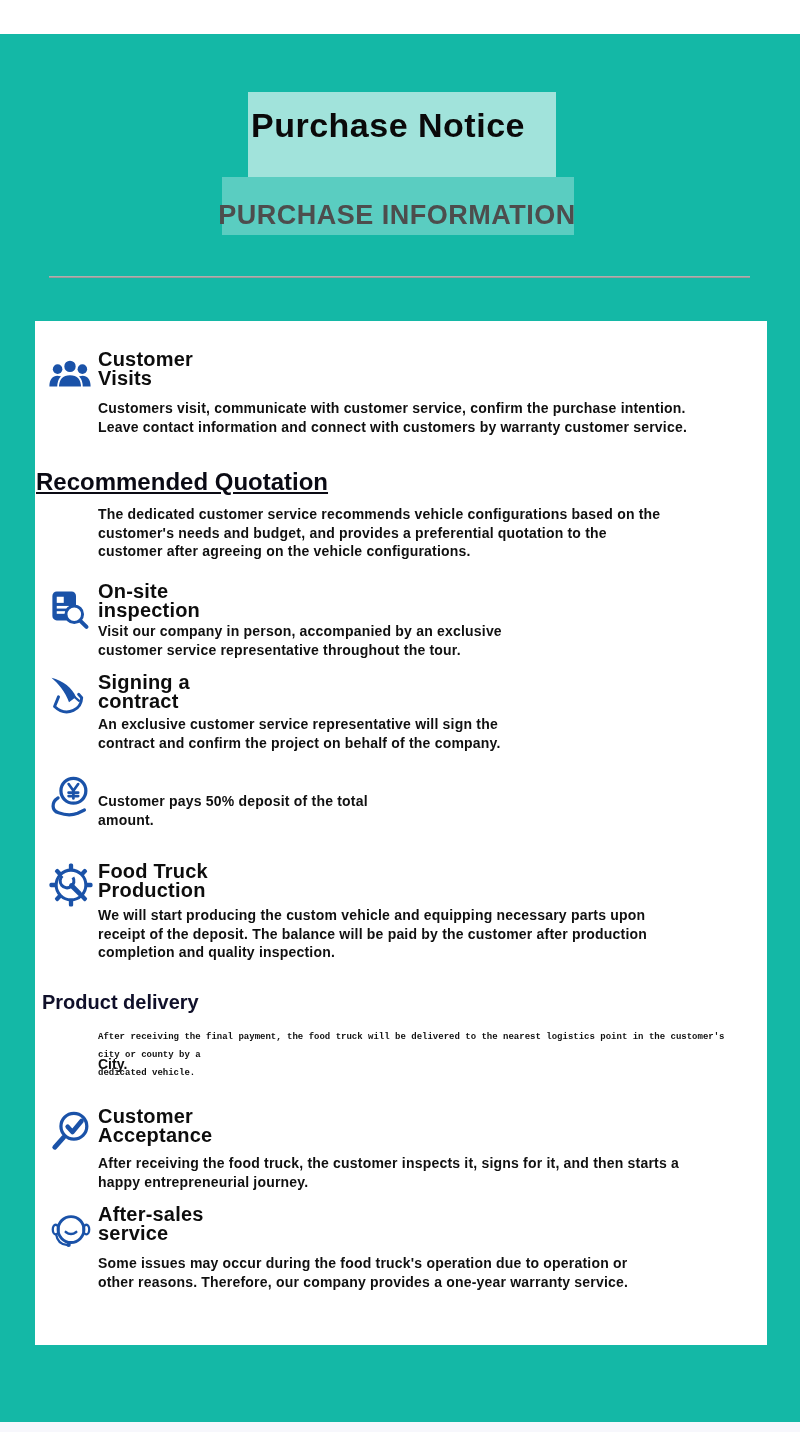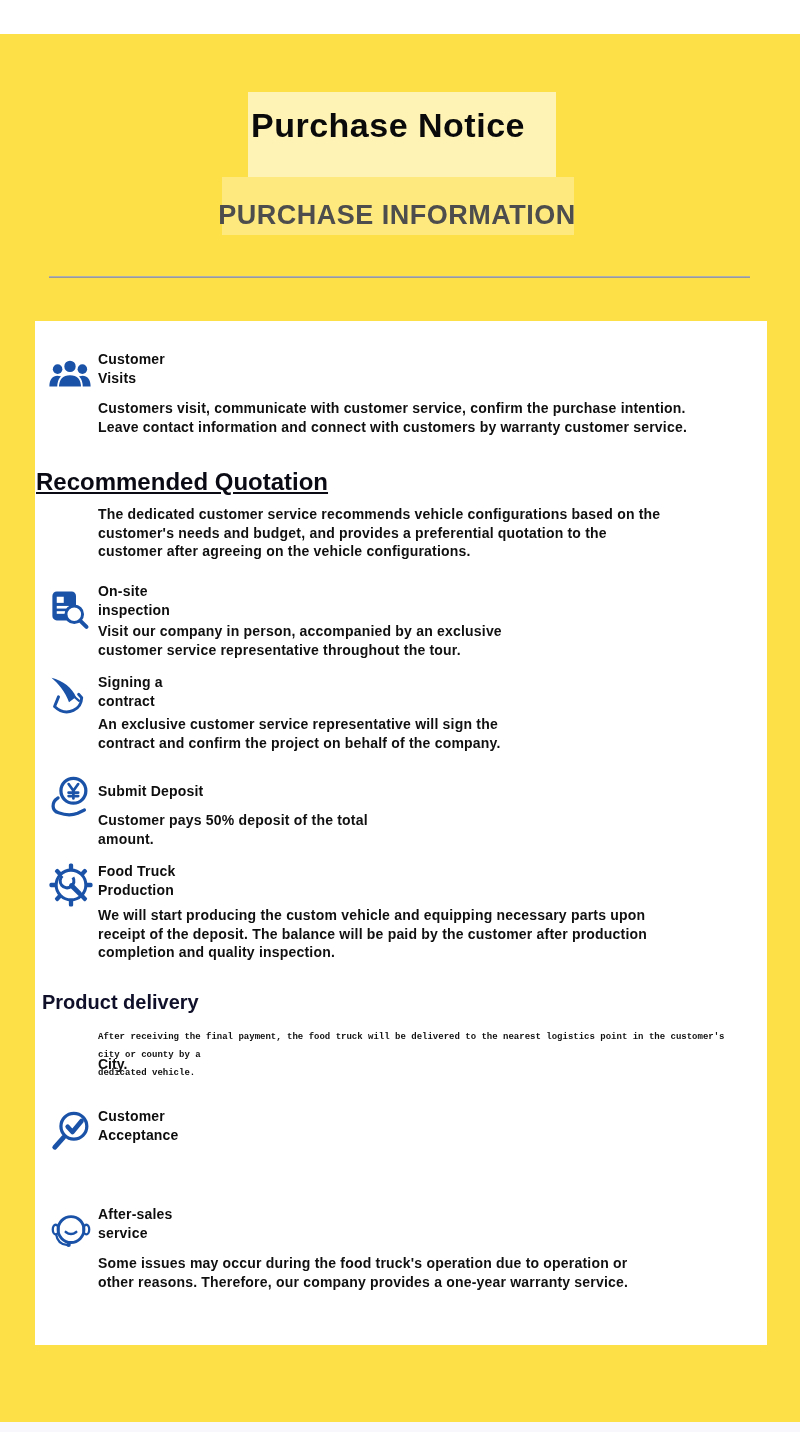--- a/index.html
+++ b/index.html
@@ -1,20 +1,20 @@
 <!DOCTYPE html>
 <html style="--accent: #1a52a8;"><head>
 <meta charset="utf-8">
 <style>
   * { margin:0; padding:0; box-sizing:border-box; }
   html,body { width:800px; }
   body { font-family:"Liberation Sans", sans-serif; }
   .page {
     position:relative; width:800px; height:1432px;
-    background:#fde047; overflow:hidden;padding-left:36px;
+    background:#14b8a6; overflow:hidden;padding-left:36px;
   }
   .top-band {
     position:absolute; left:0; top:0; width:800px; height:34px; background:#ffffff;
   }
   .bottom-band {
     position:absolute; left:0; top:1422px; width:800px; height:10px; background:#f7f7fc;
   }
   .watermark-a {
     position:absolute; left:248px; top:92px; width:308px; height:85px;
     background:rgba(255,255,255,0.6);
@@ -40,21 +40,21 @@
   .card {
     position:absolute; left:35px; top:321px; width:732px; height:1024px;
     background:#ffffff;
   }
   .step { position:absolute; width:715px; }
   .step .icon {
     position:absolute; left:0; display:block; color:var(--accent,#1a52a8);
   }
   .step .content { margin-left:50px; }
   .step-title {
-    font-size:14px; font-weight:bold; color:#0d0d0d; line-height:19px;
+    font-size:20px; font-weight:bold; color:#0d0d0d; line-height:19px;
     white-space:pre-line; letter-spacing:0.2px;
   }
   .step-body, .para {
     font-size:14px; font-weight:bold; color:#101010; line-height:18.7px;
     white-space:pre-line; letter-spacing:0.2px;
   }
   .section-heading {
     position:absolute; font-weight:bold; color:#0a0a14; white-space:nowrap;
   }
   .heading-quotation { left:36px; top:468px; font-size:24px;text-decoration:underline; }
@@ -161,21 +161,20 @@
         <circle cx="26.5" cy="17.5" r="13" fill="#ffffff" stroke="currentColor" stroke-width="3.4"></circle>
         <g stroke="currentColor" stroke-width="2.8" stroke-linecap="round" fill="none">
           <path d="M21.5 10.5 L26.5 17.5 L31.5 10.5"></path>
           <line x1="26.5" y1="17.5" x2="26.5" y2="25.5"></line>
           <line x1="21.5" y1="19.5" x2="31.5" y2="19.5"></line>
           <line x1="21.5" y1="23" x2="31.5" y2="23"></line>
         </g>
       </svg>
     </span>
     <div class="content">
-      <div class="step-title">Submit Deposit</div>
       <div class="step-body">Customer pays 50% deposit of the total
 amount.</div>
     </div>
   </div>
 
   <div class="step s5">
     <span class="icon">
       <svg width="46" height="46" viewBox="0 0 48 48">
         <g fill="currentColor">
           <rect x="21.75" y="1.5" width="4.5" height="7" rx="1.6"></rect>
@@ -210,20 +209,22 @@
     <span class="icon">
       <svg width="46" height="46" viewBox="0 0 48 48">
         <circle cx="27" cy="19" r="13.5" fill="none" stroke="currentColor" stroke-width="3.4"></circle>
         <path d="M20.5 19.5 L25.5 25 L35 13.5" fill="none" stroke="currentColor" stroke-width="4.8" stroke-linecap="round" stroke-linejoin="round"></path>
         <line x1="16.5" y1="30.5" x2="7" y2="41" stroke="currentColor" stroke-width="5" stroke-linecap="round"></line>
       </svg>
     </span>
     <div class="content">
       <div class="step-title">Customer
 Acceptance</div>
+      <div class="step-body">After receiving the food truck, the customer inspects it, signs for it, and then starts a
+happy entrepreneurial journey.</div>
     </div>
   </div>
 
   <div class="step s7">
     <span class="icon">
       <svg width="46" height="46" viewBox="0 0 48 48">
         <circle cx="24" cy="23.5" r="13.5" fill="none" stroke="currentColor" stroke-width="3"></circle>
         <path d="M18.5 26 Q24 30.5 29.5 26" fill="none" stroke="currentColor" stroke-width="2.6" stroke-linecap="round"></path>
         <ellipse cx="8" cy="23.5" rx="3" ry="5" fill="none" stroke="currentColor" stroke-width="2.4"></ellipse>
         <ellipse cx="40" cy="23.5" rx="3" ry="5" fill="none" stroke="currentColor" stroke-width="2.4"></ellipse>

